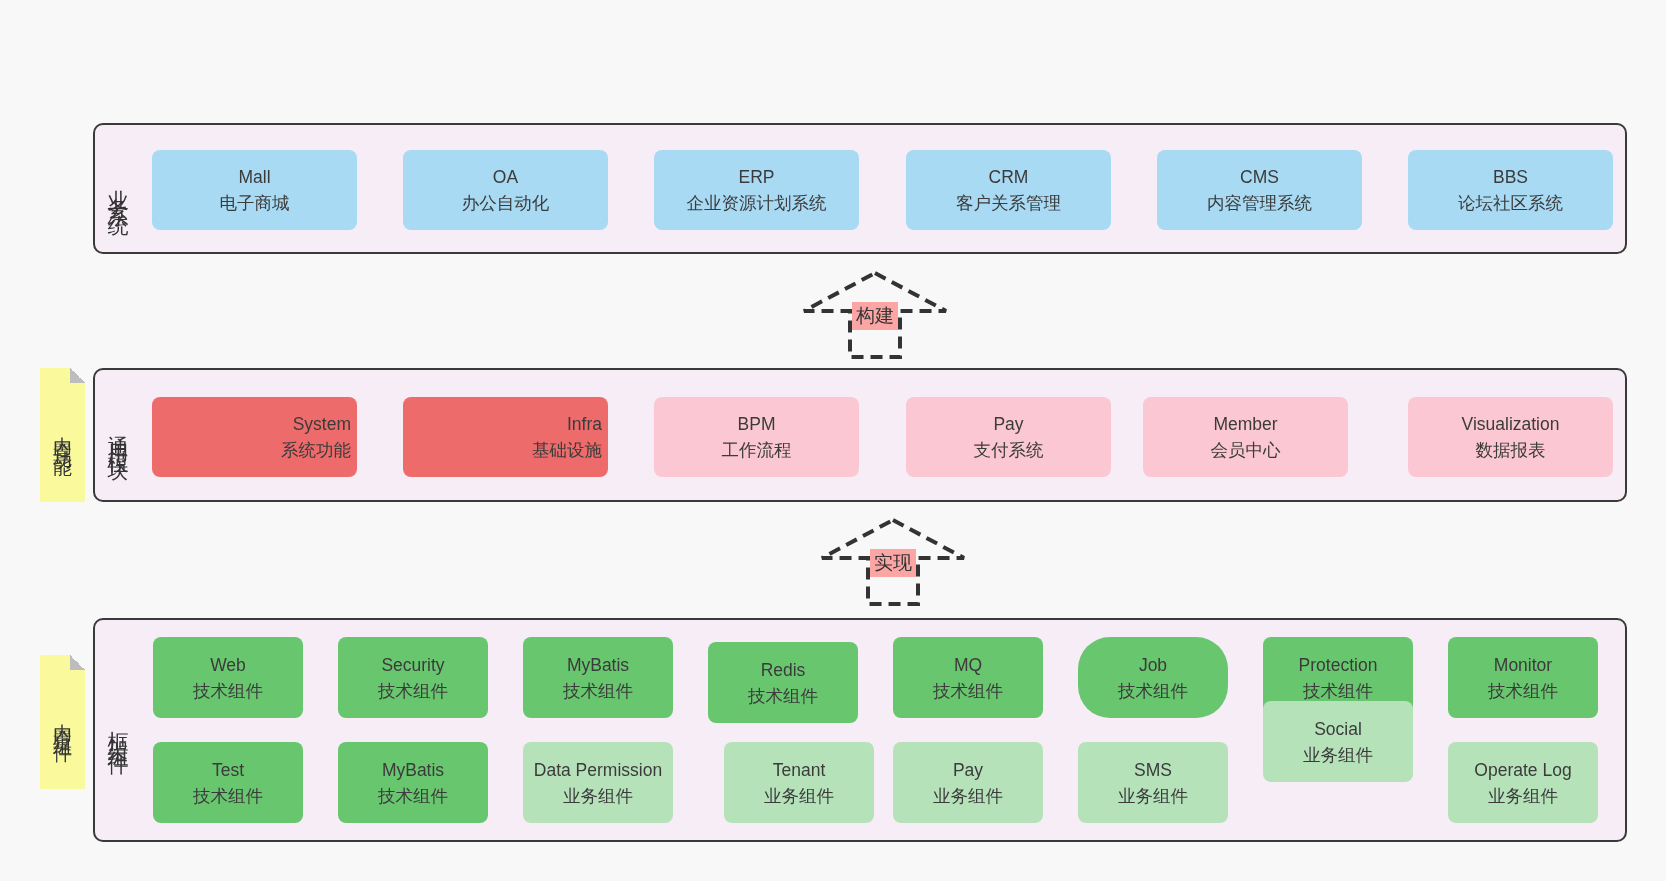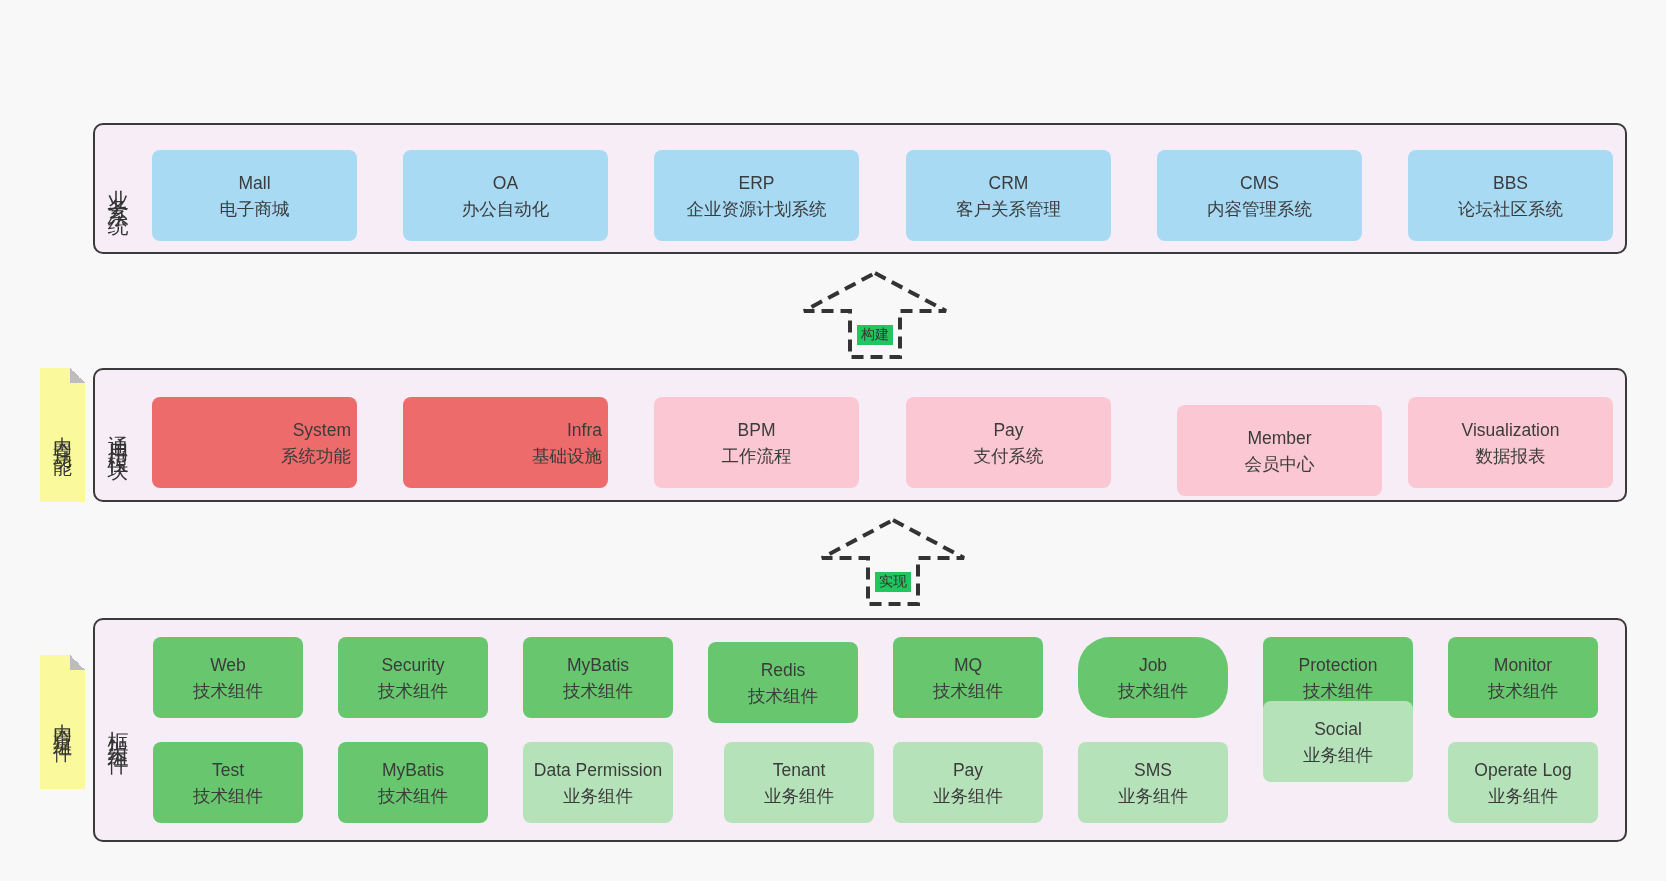--- a/index.html
+++ b/index.html
@@ -27,42 +27,42 @@
     position:absolute;border-radius:8px;z-index:3;
     display:flex;flex-direction:column;align-items:center;justify-content:center;
     text-align:center;font-size:17.5px;line-height:26px;color:#3b3b3b;
     padding:2px 6px;box-sizing:border-box;
   }
   .box.blue{background:#a8daf4;}
   .box.red{background:#ee6b6b;align-items:flex-end;}
   .box.pink{background:#fbc7d2;}
   .box.green{background:#68c76e;}
   .box.green-light{background:#b6e2ba;}
-  .w205{width:205px;height:91px;}
+  .w205{width:205px;height:80px;}
   .w150{width:150px;height:81px;}
   
   .sticky{
     position:absolute;left:40px;width:45px;height:134px;z-index:2;
     background:#fafa9d;border-radius:1px;
     display:flex;align-items:center;justify-content:center;
   }
   .sticky .fold{
     position:absolute;top:0;right:0;width:15px;height:15px;
     background:linear-gradient(to bottom left,#f8f8f8 50%,#bdbdbd 50%);
   }
   .sticky .stext{
     writing-mode:vertical-rl;text-orientation:upright;
     font-size:19px;letter-spacing:7px;color:#333;white-space:nowrap;
   }
   
   .arrow{position:absolute;width:146px;height:90px;z-index:1;}
   .arrow svg{display:block;}
   .arrow .alabel{
-    position:absolute;left:50%;top:55px;transform:translateX(-50%);
-    background:#22c55e;padding:1px 4px;font-size:14px;color:#333;
+    position:absolute;left:50%;top:32px;transform:translateX(-50%);
+    background:#fca5a5;padding:1px 4px;font-size:19px;color:#333;
     white-space:nowrap;z-index:2;
   }
 </style>
 </head>
 <body>
 
 <div class="panel" id="panel-business">
   <div class="vlabel">业务系统</div>
 </div>
 <div class="box blue w205" style="left:152px;top:150px;">
@@ -113,21 +113,21 @@
   <div>基础设施</div>
 </div>
 <div class="box pink w205" style="left:654px;top:397px;">
   <div>BPM</div>
   <div>工作流程</div>
 </div>
 <div class="box pink w205" style="left:906px;top:397px;">
   <div>Pay</div>
   <div>支付系统</div>
 </div>
-<div class="box pink w205" style="left:1177px;top:397px;margin-top:8px;">
+<div class="box pink w205" style="left:1143px;top:397px;">
   <div>Member</div>
   <div>会员中心</div>
 </div>
 <div class="box pink w205" style="left:1408px;top:397px;">
   <div>Visualization</div>
   <div>数据报表</div>
 </div>
 
 <div class="arrow" style="left:820px;top:517px;">
   <svg width="146" height="90" viewBox="0 0 146 90">

